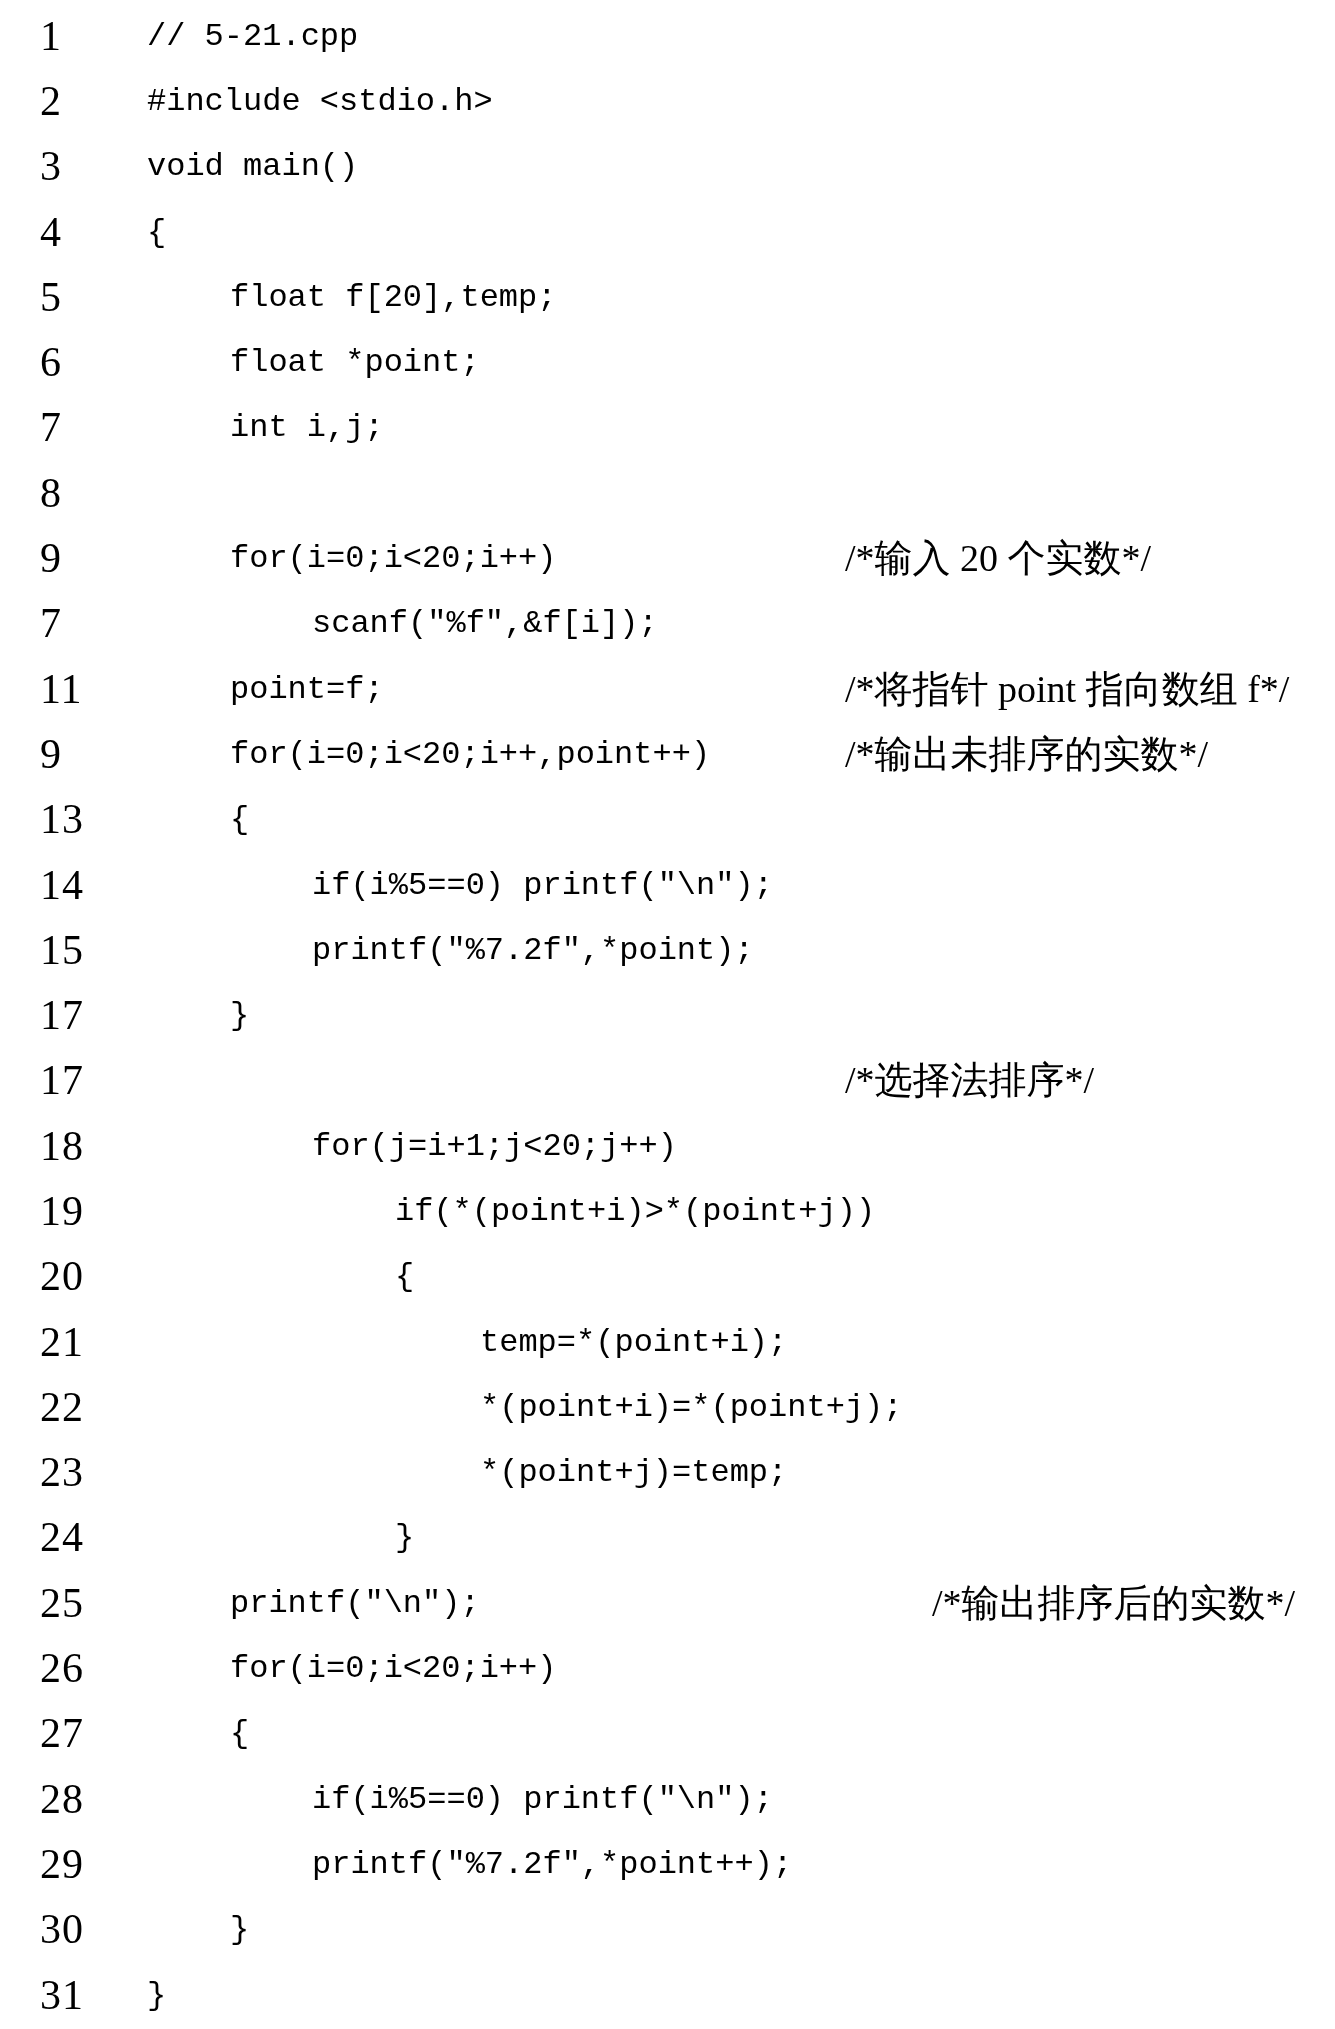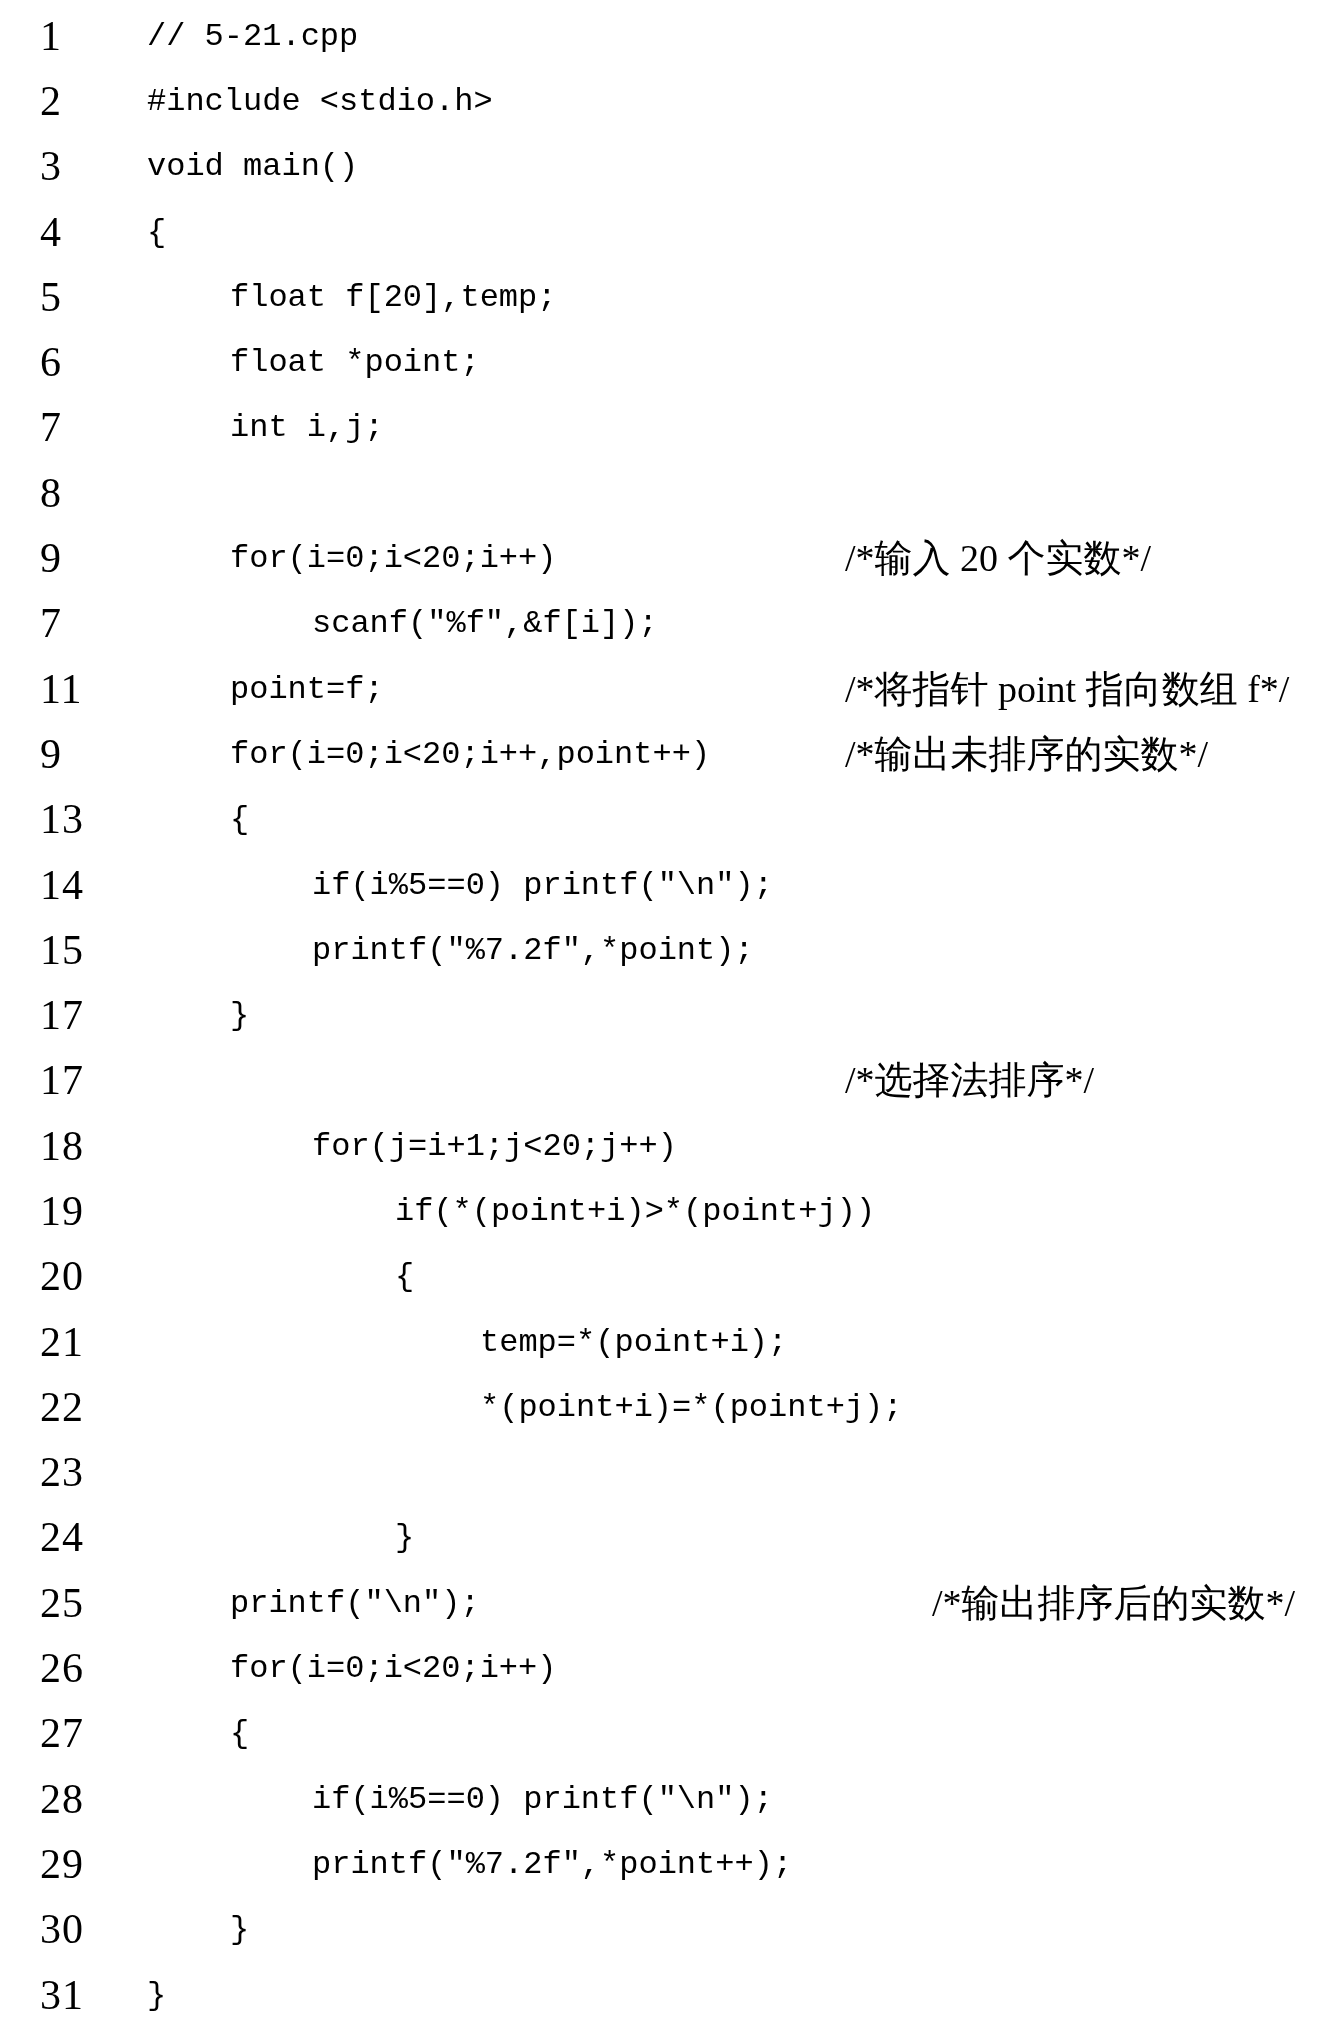--- a/index.html
+++ b/index.html
@@ -140,20 +140,21 @@
       <div class="code-row">
         <span class="line-num">21</span>
         <span class="code-text" style="left: 480px;">temp=*(point+i);</span>
       </div>
       <div class="code-row">
         <span class="line-num">22</span>
         <span class="code-text" style="left: 480px;">*(point+i)=*(point+j);</span>
       </div>
       <div class="code-row">
         <span class="line-num">23</span>
+        <span class="code-text" style="left: 480px;">*(point+j)=temp;</span>
       </div>
       <div class="code-row">
         <span class="line-num">24</span>
         <span class="code-text" style="left: 395px;">}</span>
       </div>
       <div class="code-row">
         <span class="line-num">25</span>
         <span class="code-text" style="left: 230px;">printf("\n");</span>
         <span class="code-comment" style="left: 932px;">/*输出排序后的实数*/</span>
       </div>

